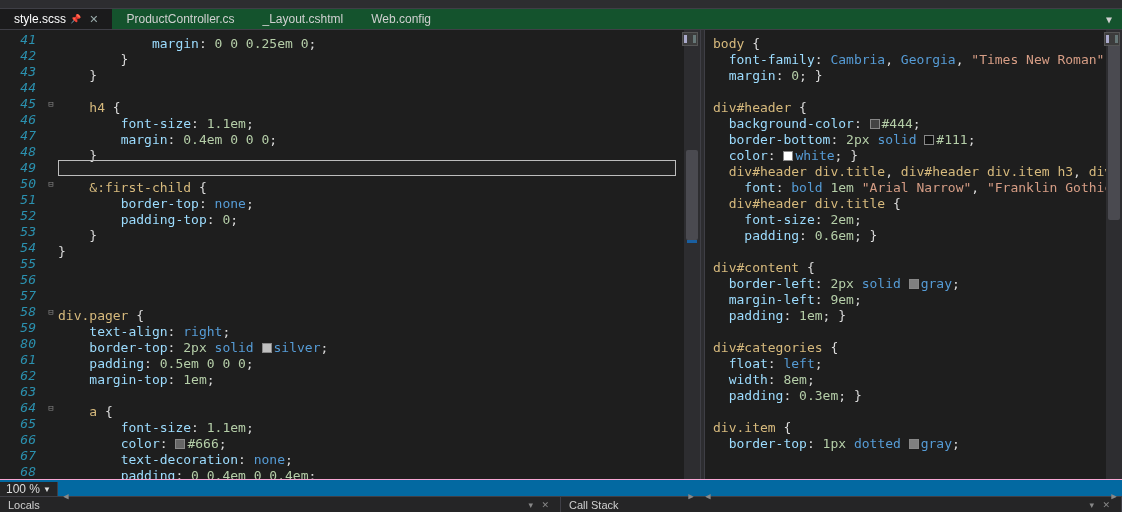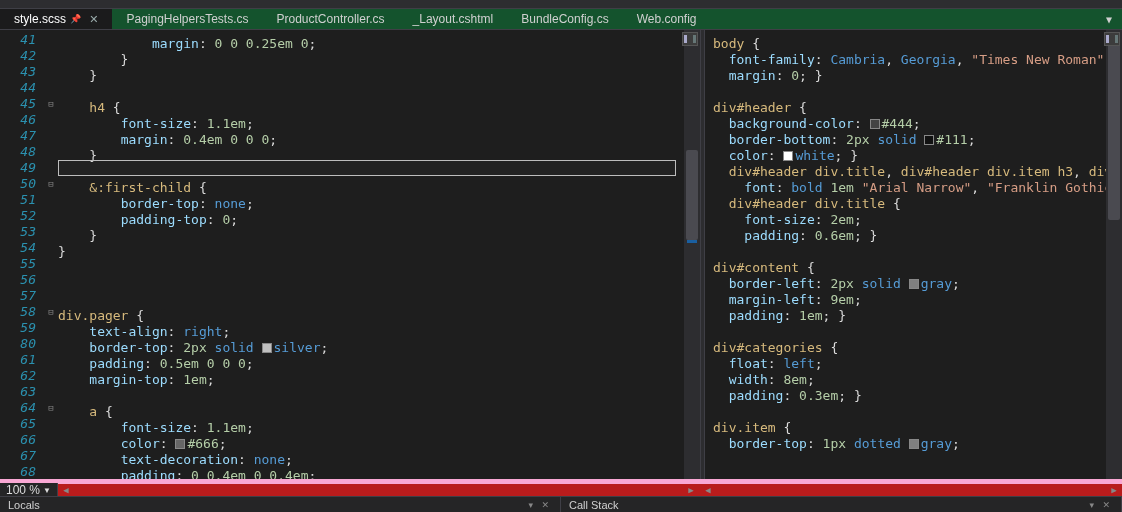--- a/index.html
+++ b/index.html
@@ -159,24 +159,24 @@
   }
   .splitter {
     width: 5px;
     background: #2d2d30;
     cursor: ew-resize;
     border-left: 1px solid #3f3f46;
     border-right: 1px solid #3f3f46;
   }
   .hscroll-row {
     height: 17px;
-    background: #b91c1c;
-    display: flex;
-    align-items: center;
-    border-top: 5px solid #f9a8d4;
+    background: #0369a1;
+    display: flex;
+    align-items: flex-end;
+    border-top: 1px solid #f9a8d4;
   }
   .zoom {
     width: 58px;
     background: #252526;
     color: #dcdcdc;
     font-size: 12px;
     font-family: "Segoe UI", sans-serif;
     display: flex;
     align-items: center;
     justify-content: center;
@@ -220,30 +220,24 @@
 <div class="top-menu"></div>
 
 <div class="tabs">
 
   <div class="tab active">
       <span>style.scss</span>
       <span class="pin">📌</span>
       <span class="close">✕</span>
     </div>
     <div class="tab">
-      <span>PagingHelpersTests.cs</span>
-    </div>
-    <div class="tab">
       <span>ProductController.cs</span>
     </div>
     <div class="tab">
       <span>_Layout.cshtml</span>
-    </div>
-    <div class="tab">
-      <span>BundleConfig.cs</span>
     </div>
     <div class="tab">
       <span>Web.config</span>
     </div>
     <div class="tab-drop">▼</div>
 </div>
 
 <div class="editor-row">
 
   <div class="pane left">

